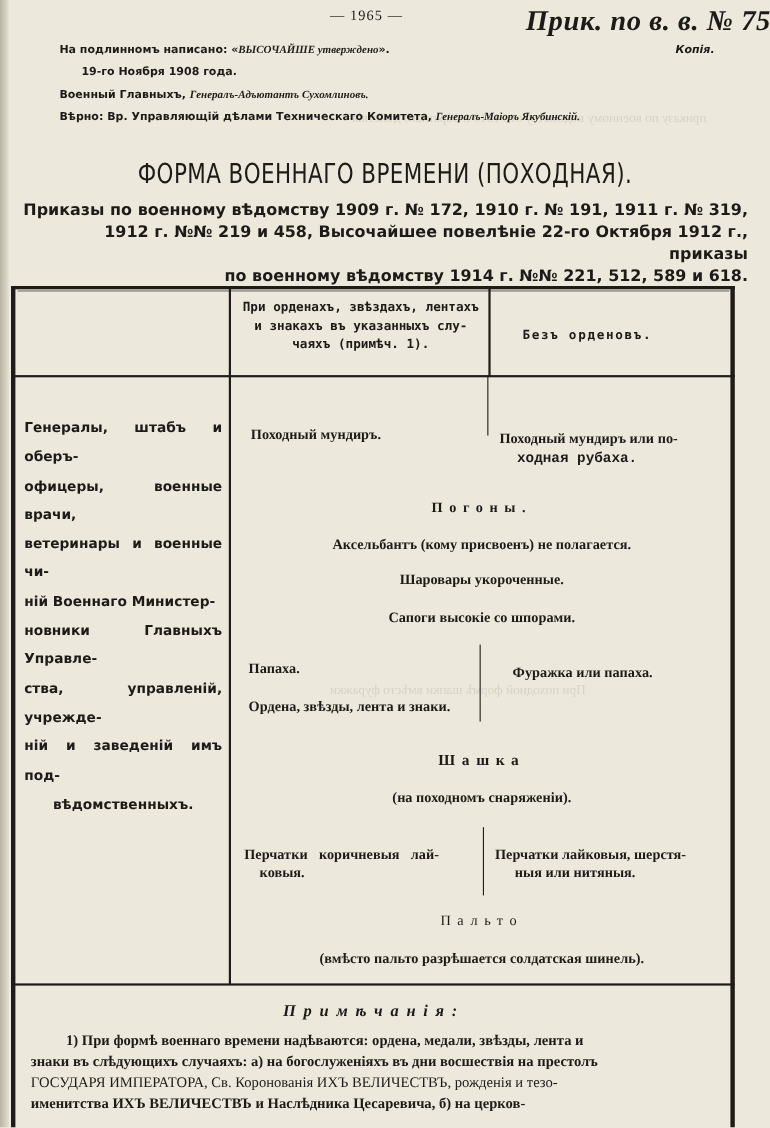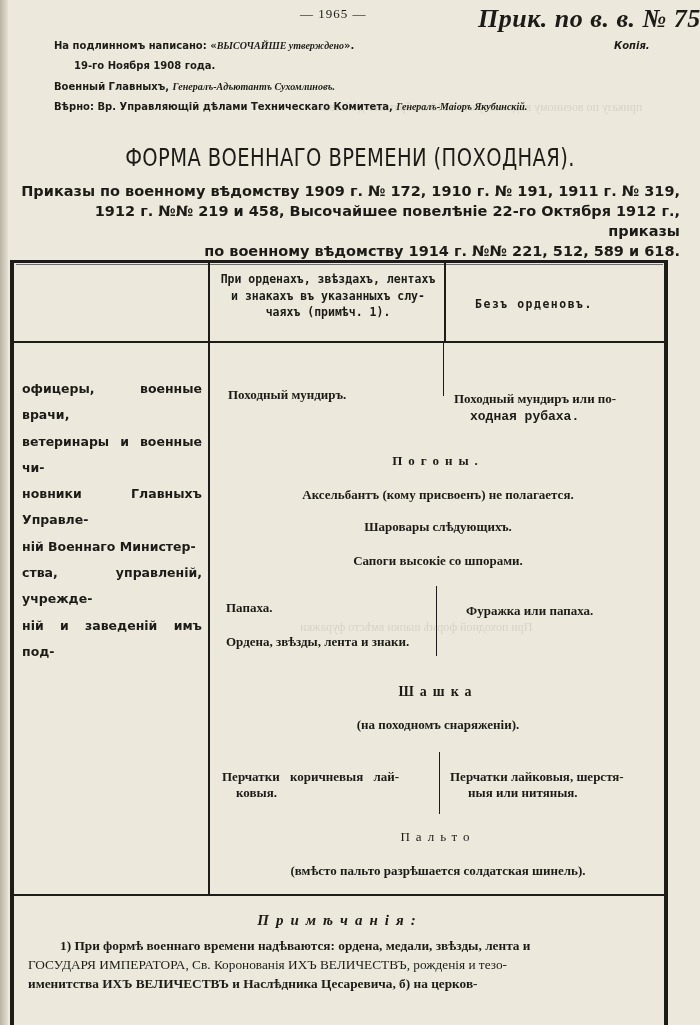--- a/index.html
+++ b/index.html
@@ -80,50 +80,53 @@
 </div>
 
 <div class="cell-text hdr-cell" style="left:212px;top:271px;width:232px;">
   <div>При орденахъ, звѣздахъ, лентахъ</div>
   <div>и знакахъ въ указанныхъ слу-</div>
   <div>чаяхъ (примѣч. 1).</div>
 </div>
 <div class="cell-text hdr-cell" style="left:446px;top:296px;width:176px;letter-spacing:1.5px;">Безъ орденовъ.</div>
 
 <div class="cell-text left-col" style="top:376px;">
+  <span>Генералы, штабъ и оберъ-</span>
   <span>офицеры, военные врачи,</span>
   <span>ветеринары и военные чи-</span>
+  <span>ній Военнаго Министер-</span>
   <span>новники Главныхъ Управле-</span>
-  <span>ній Военнаго Министер-</span>
   <span>ства, управленій, учрежде-</span>
   <span>ній и заведеній имъ под-</span>
+  <span class="center">вѣдомственныхъ.</span>
 </div>
 
 <div class="cell-text" style="left:228px;top:386px;">Походный мундиръ.</div>
 <div class="cell-text" style="left:454px;top:390px;">Походный мундиръ или по-</div>
 <div class="cell-text" style="left:470px;top:408px;font-family:Liberation Mono, monospace;">ходная рубаха.</div>
 
 <div class="cell-text center spaced" style="left:212px;top:452px;width:452px;">Погоны.</div>
 <div class="cell-text center" style="left:212px;top:486px;width:452px;">Аксельбантъ (кому присвоенъ) не полагается.</div>
-<div class="cell-text center" style="left:212px;top:518px;width:452px;">Шаровары слѣдующихъ.</div>
+<div class="cell-text center" style="left:212px;top:518px;width:452px;">Шаровары укороченные.</div>
 <div class="cell-text center" style="left:212px;top:552px;width:452px;">Сапоги высокіе со шпорами.</div>
 
 <div class="cell-text" style="left:226px;top:599px;">Папаха.</div>
 <div class="cell-text" style="left:226px;top:633px;">Ордена, звѣзды, лента и знаки.</div>
 <div class="cell-text" style="left:452px;top:602px;margin-left:14px;">Фуражка или папаха.</div>
 
 <div class="cell-text center spaced" style="left:212px;top:683px;width:452px;font-size:14px;">Шашка</div>
 <div class="cell-text center" style="left:212px;top:716px;width:452px;">(на походномъ снаряженіи).</div>
 
 <div class="cell-text" style="left:222px;top:768px;word-spacing:7px;">Перчатки коричневыя лай-</div>
 <div class="cell-text" style="left:236px;top:784px;">ковыя.</div>
 <div class="cell-text" style="left:450px;top:768px;">Перчатки лайковыя, шерстя-</div>
 <div class="cell-text" style="left:468px;top:784px;">ныя или нитяныя.</div>
 
 <div class="cell-text center spaced" style="left:212px;top:828px;width:452px;font-weight:normal;">Пальто</div>
 <div class="cell-text center" style="left:212px;top:862px;width:452px;">(вмѣсто пальто разрѣшается солдатская шинель).</div>
 
 <div class="abs notes-title">Примѣчанія:</div>
 <div class="abs notes-body">
   <span style="text-indent:32px;">1) При формѣ военнаго времени надѣваются: ордена, медали, звѣзды, лента и</span>
+  <span>знаки въ слѣдующихъ случаяхъ: а) на богослуженіяхъ въ дни восшествія на престолъ</span>
   <span style="font-weight:normal;">ГОСУДАРЯ ИМПЕРАТОРА, Св. Коронованія ИХЪ ВЕЛИЧЕСТВЪ, рожденія и тезо-</span>
   <span>именитства ИХЪ ВЕЛИЧЕСТВЪ и Наслѣдника Цесаревича, б) на церков-</span>
 </div>
 
 </body></html>

